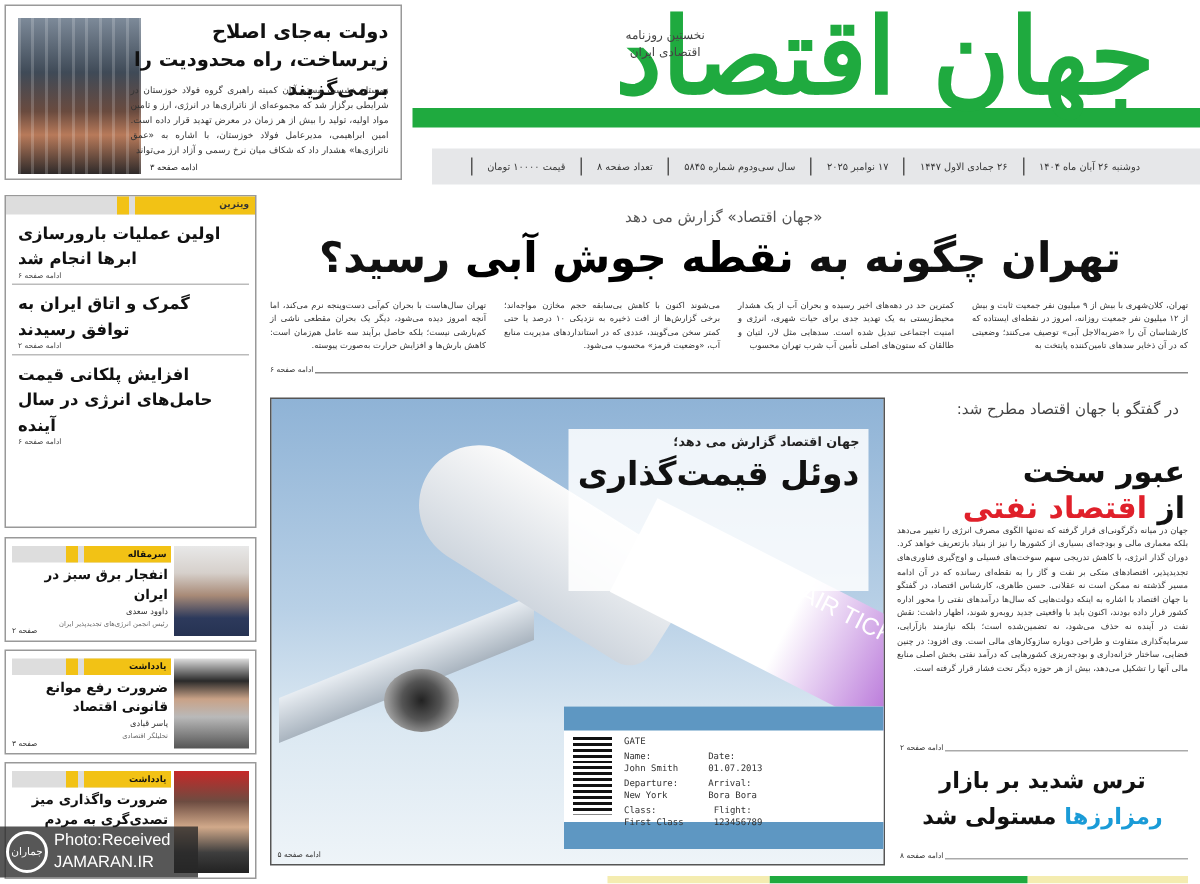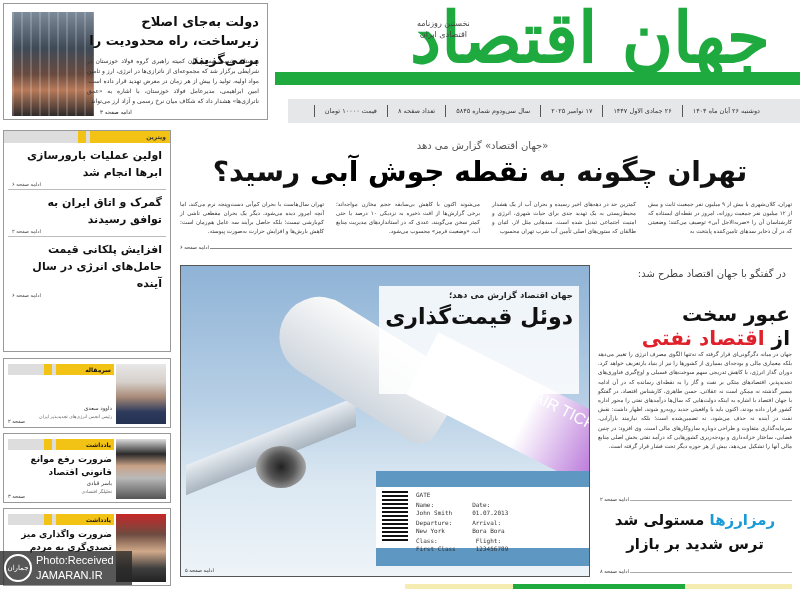--- a/index.html
+++ b/index.html
@@ -24,21 +24,21 @@
 
   .datebar { position: absolute; left: 288px; top: 99px; width: 512px; height: 24px; background: #e6e7e9; display: flex; align-items: center; justify-content: flex-start; padding-right: 40px; font-size: 6.5px; color: #333; gap: 10px; }
   .datebar .sep { width: 1px; height: 12px; background: #555; }
 
   
   .sidebar { position: absolute; left: 3px; top: 130px; width: 168px; height: 222px; border: 1px solid #999; background: #fff; }
   .label-strip { position: relative; height: 12px; background: #ddd; }
   .label-strip .tab { position: absolute; right: 0; top: 0; height: 12px; width: 80px; background: #f2c215; font-size: 6px; color: #333; padding-right: 4px; line-height: 12px; font-weight: bold; }
   .label-strip .tab2 { position: absolute; right: 84px; top: 0; height: 12px; width: 8px; background: #f2c215; }
   .side-item { padding: 4px 4px 2px 4px; border-bottom: 1px solid #bbb; margin: 0 4px; }
-  .side-item .t { font-weight: bold; font-size: 11px; line-height: 17px; text-align: right; }
+  .side-item .t { font-weight: bold; font-size: 11px; line-height: 17px; text-align: left; }
   .side-item .more { font-size: 5px; color: #444; text-align: left; }
 
   .op { position: absolute; left: 3px; width: 168px; height: 70px; border: 1px solid #999; background: #fff; }
   .op .strip { position: absolute; left: 4px; right: 56px; top: 5px; height: 11px; background: #ddd; }
   .op .strip .tab { position: absolute; right: 0; top: 0; width: 58px; height: 11px; background: #f2c215; font-size: 6px; line-height: 11px; padding-right: 3px; font-weight: bold; }
   .op .strip .tab2 { position: absolute; right: 62px; top: 0; width: 8px; height: 11px; background: #f2c215; }
   .op .pic { position: absolute; right: 4px; top: 5px; width: 50px; height: 60px; }
   .op .t { position: absolute; right: 58px; top: 19px; width: 100px; font-weight: bold; font-size: 9px; line-height: 13px; text-align: right; }
   .op .author { position: absolute; right: 58px; top: 46px; font-size: 5.5px; color: #333; }
   .op .role { position: absolute; right: 58px; top: 55px; font-size: 4.5px; color: #666; }
@@ -146,20 +146,21 @@
     <div class="more">ادامه صفحه ۶</div>
   </div>
 </div>
 
 <div class="op" style="top:358px;">
   <div class="strip">
     <div class="tab">سرمقاله</div>
     <div class="tab2"></div>
   </div>
   <div class="pic pic1"></div>
+  <div class="t">انفجار برق سبز در ایران</div>
   <div class="author">داوود سعدی</div>
   <div class="role">رئیس انجمن انرژی‌های تجدیدپذیر ایران</div>
   <div class="more">صفحه ۲</div>
 </div>
 
 <div class="op" style="top:433px;">
   <div class="strip">
     <div class="tab">یادداشت</div>
     <div class="tab2"></div>
   </div>
@@ -233,22 +234,22 @@
 <div class="rc-kicker">در گفتگو با جهان اقتصاد مطرح شد:</div>
 <div class="rc-headline">
   <div>عبور سخت</div>
   <div><span>از </span><span class="red">اقتصاد نفتی</span></div>
 </div>
 <div class="rc-body">جهان در میانه دگرگونی‌ای قرار گرفته که نه‌تنها الگوی مصرف انرژی را تغییر می‌دهد بلکه معماری مالی و بودجه‌ای بسیاری از کشورها را نیز از بنیاد بازتعریف خواهد کرد. دوران گذار انرژی، با کاهش تدریجی سهم سوخت‌های فسیلی و اوج‌گیری فناوری‌های تجدیدپذیر، اقتصادهای متکی بر نفت و گاز را به نقطه‌ای رسانده که در آن ادامه مسیر گذشته نه ممکن است نه عقلانی. حسن طاهری، کارشناس اقتصاد، در گفتگو با جهان اقتصاد با اشاره به اینکه دولت‌هایی که سال‌ها درآمدهای نفتی را محور اداره کشور قرار داده بودند، اکنون باید با واقعیتی جدید روبه‌رو شوند، اظهار داشت: نقش نفت در آینده نه حذف می‌شود، نه تضمین‌شده است؛ بلکه نیازمند بازآرایی، سرمایه‌گذاری متفاوت و طراحی دوباره سازوکارهای مالی است. وی افزود: در چنین فضایی، ساختار خزانه‌داری و بودجه‌ریزی کشورهایی که درآمد نفتی بخش اصلی منابع مالی آنها را تشکیل می‌دهد، بیش از هر حوزه دیگر تحت فشار قرار گرفته است.</div>
 <div class="rc-rule"></div>
 <div class="rc-more">ادامه صفحه ۲</div>
 
 <div class="rc-headline2">
+  <div>ترس شدید بر بازار</div>
   <div><span class="blue">رمزارزها</span><span> مستولی شد</span></div>
-  <div>ترس شدید بر بازار</div>
 </div>
 <div class="rc-rule2"></div>
 <div class="rc-more2">ادامه صفحه ۸</div>
 
 <div class="footer-bar">
   <div class="y"></div>
   <div class="g"></div>
   <div class="y"></div>
 </div>
 

